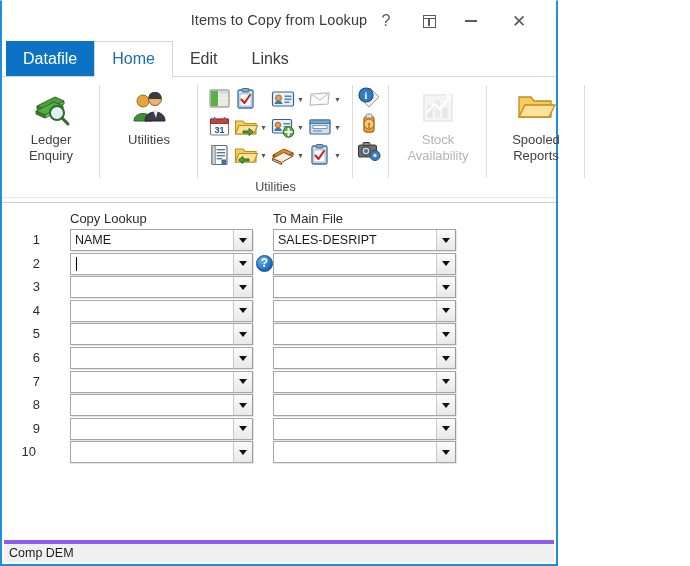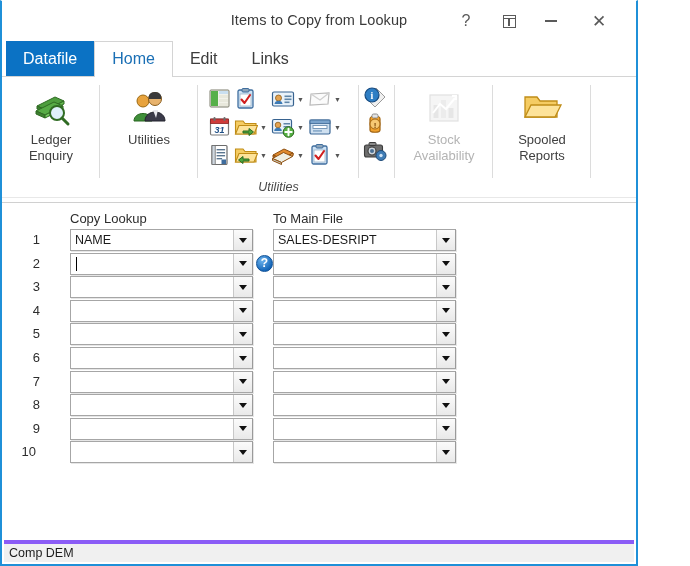--- a/index.html
+++ b/index.html
@@ -6,21 +6,21 @@
   html, body {
     margin: 0; padding: 0;
     width: 690px; height: 566px;
     overflow: hidden;
     background: #ffffff;
     font-family: "Liberation Sans", sans-serif;
   }
 
   #window {
     position: relative;
-    width: 638px; height: 566px;
+    width: 558px; height: 566px;
     background: #ffffff;
     border-left: 2px solid #1f90d8;
     border-right: 2px solid #1f90d8;
     border-bottom: 2px solid #1f90d8;
     border-top: 1px solid #ffffff;
   }
 
   
   #titlebar {
     position: relative;
@@ -345,21 +345,21 @@
               <path d="M21 19 L26 19 L24 27 Z" fill="#e9e9ef"></path>
             </g>
           </svg>
         </div>
         <div class="blabel">
           <span>Utilities</span>
         </div>
       </div>
     </div>
 
-    <div class="rgroup sep" style="padding-left:10px;padding-right:16px;font-style:italic;">
+    <div class="rgroup sep" style="padding-left:10px;padding-right:10px;">
       <div class="icongrid">
 
         <div class="icell">
           <span class="sicon">
             <svg width="24" height="24" viewBox="0 0 24 24">
               <rect x="2" y="3" width="19" height="17" rx="1" fill="#f2f2ea" stroke="#7d7d6d" stroke-width="1"></rect>
               <rect x="3" y="4" width="7" height="15" fill="#57b04a"></rect>
               <rect x="11" y="4" width="9" height="3" fill="#c9dff0"></rect>
               <rect x="11" y="8" width="9" height="3" fill="#e8e8dc"></rect>
               <rect x="11" y="12" width="9" height="3" fill="#e8e8dc"></rect>

